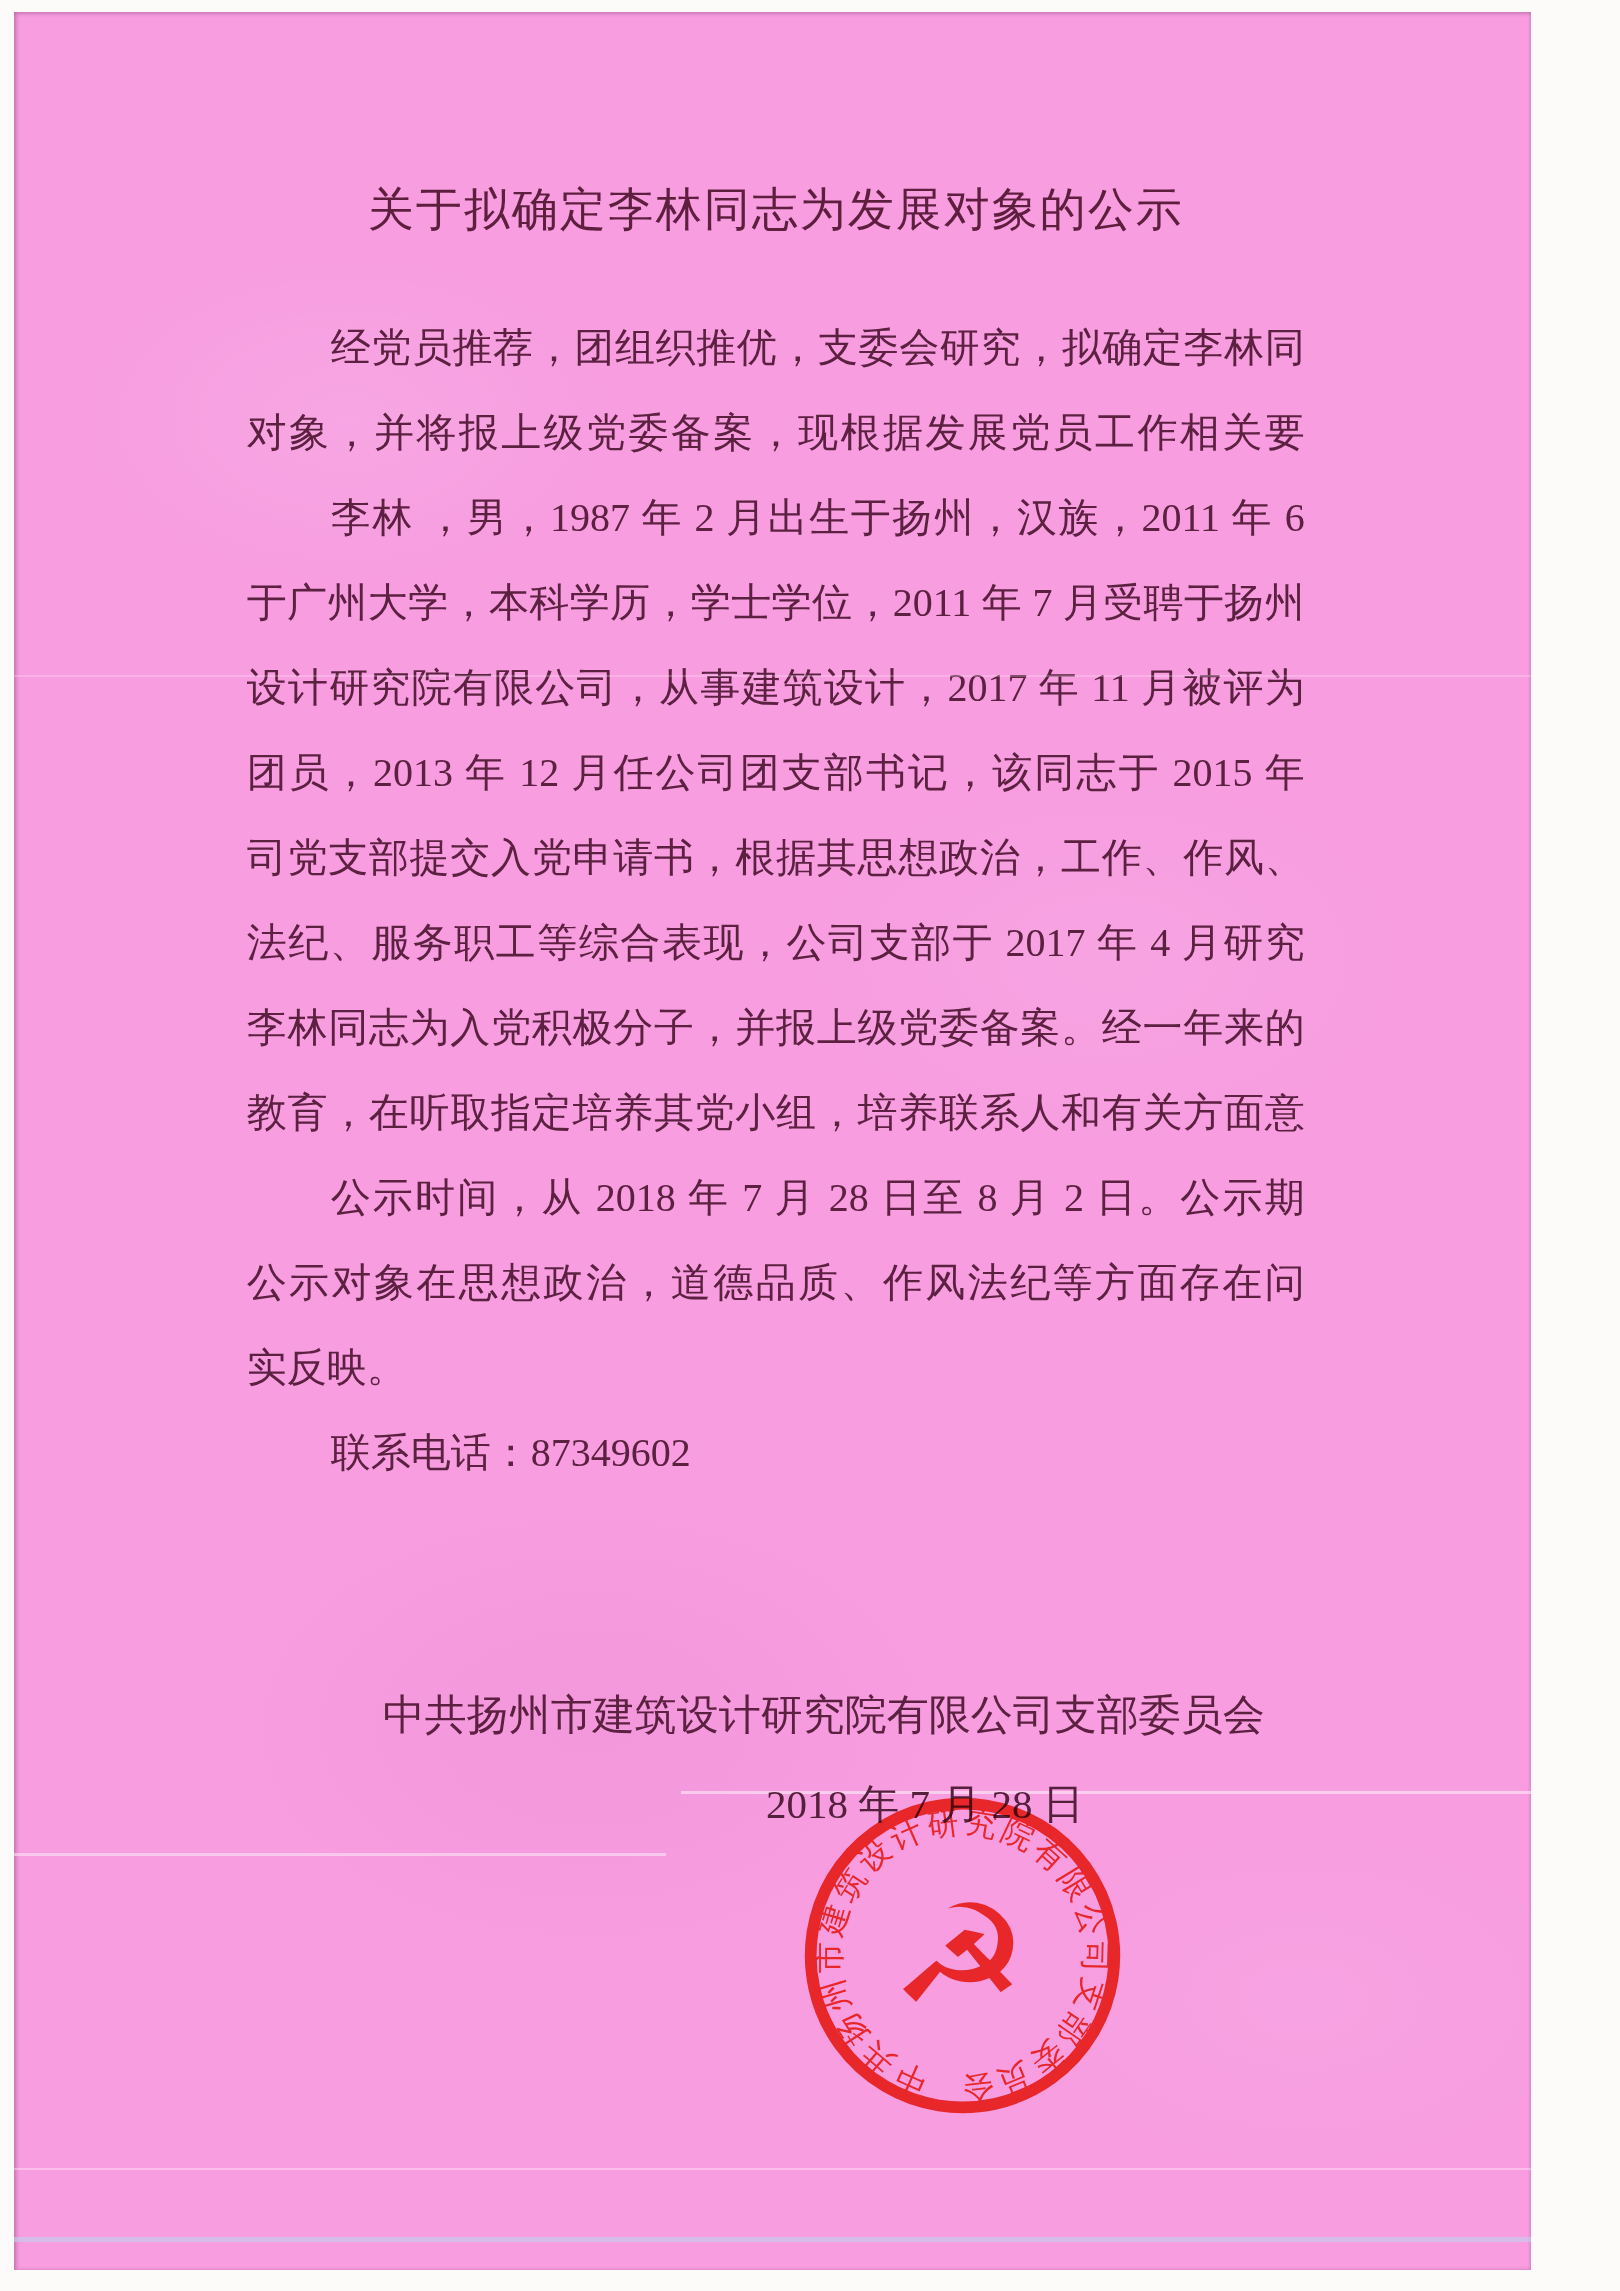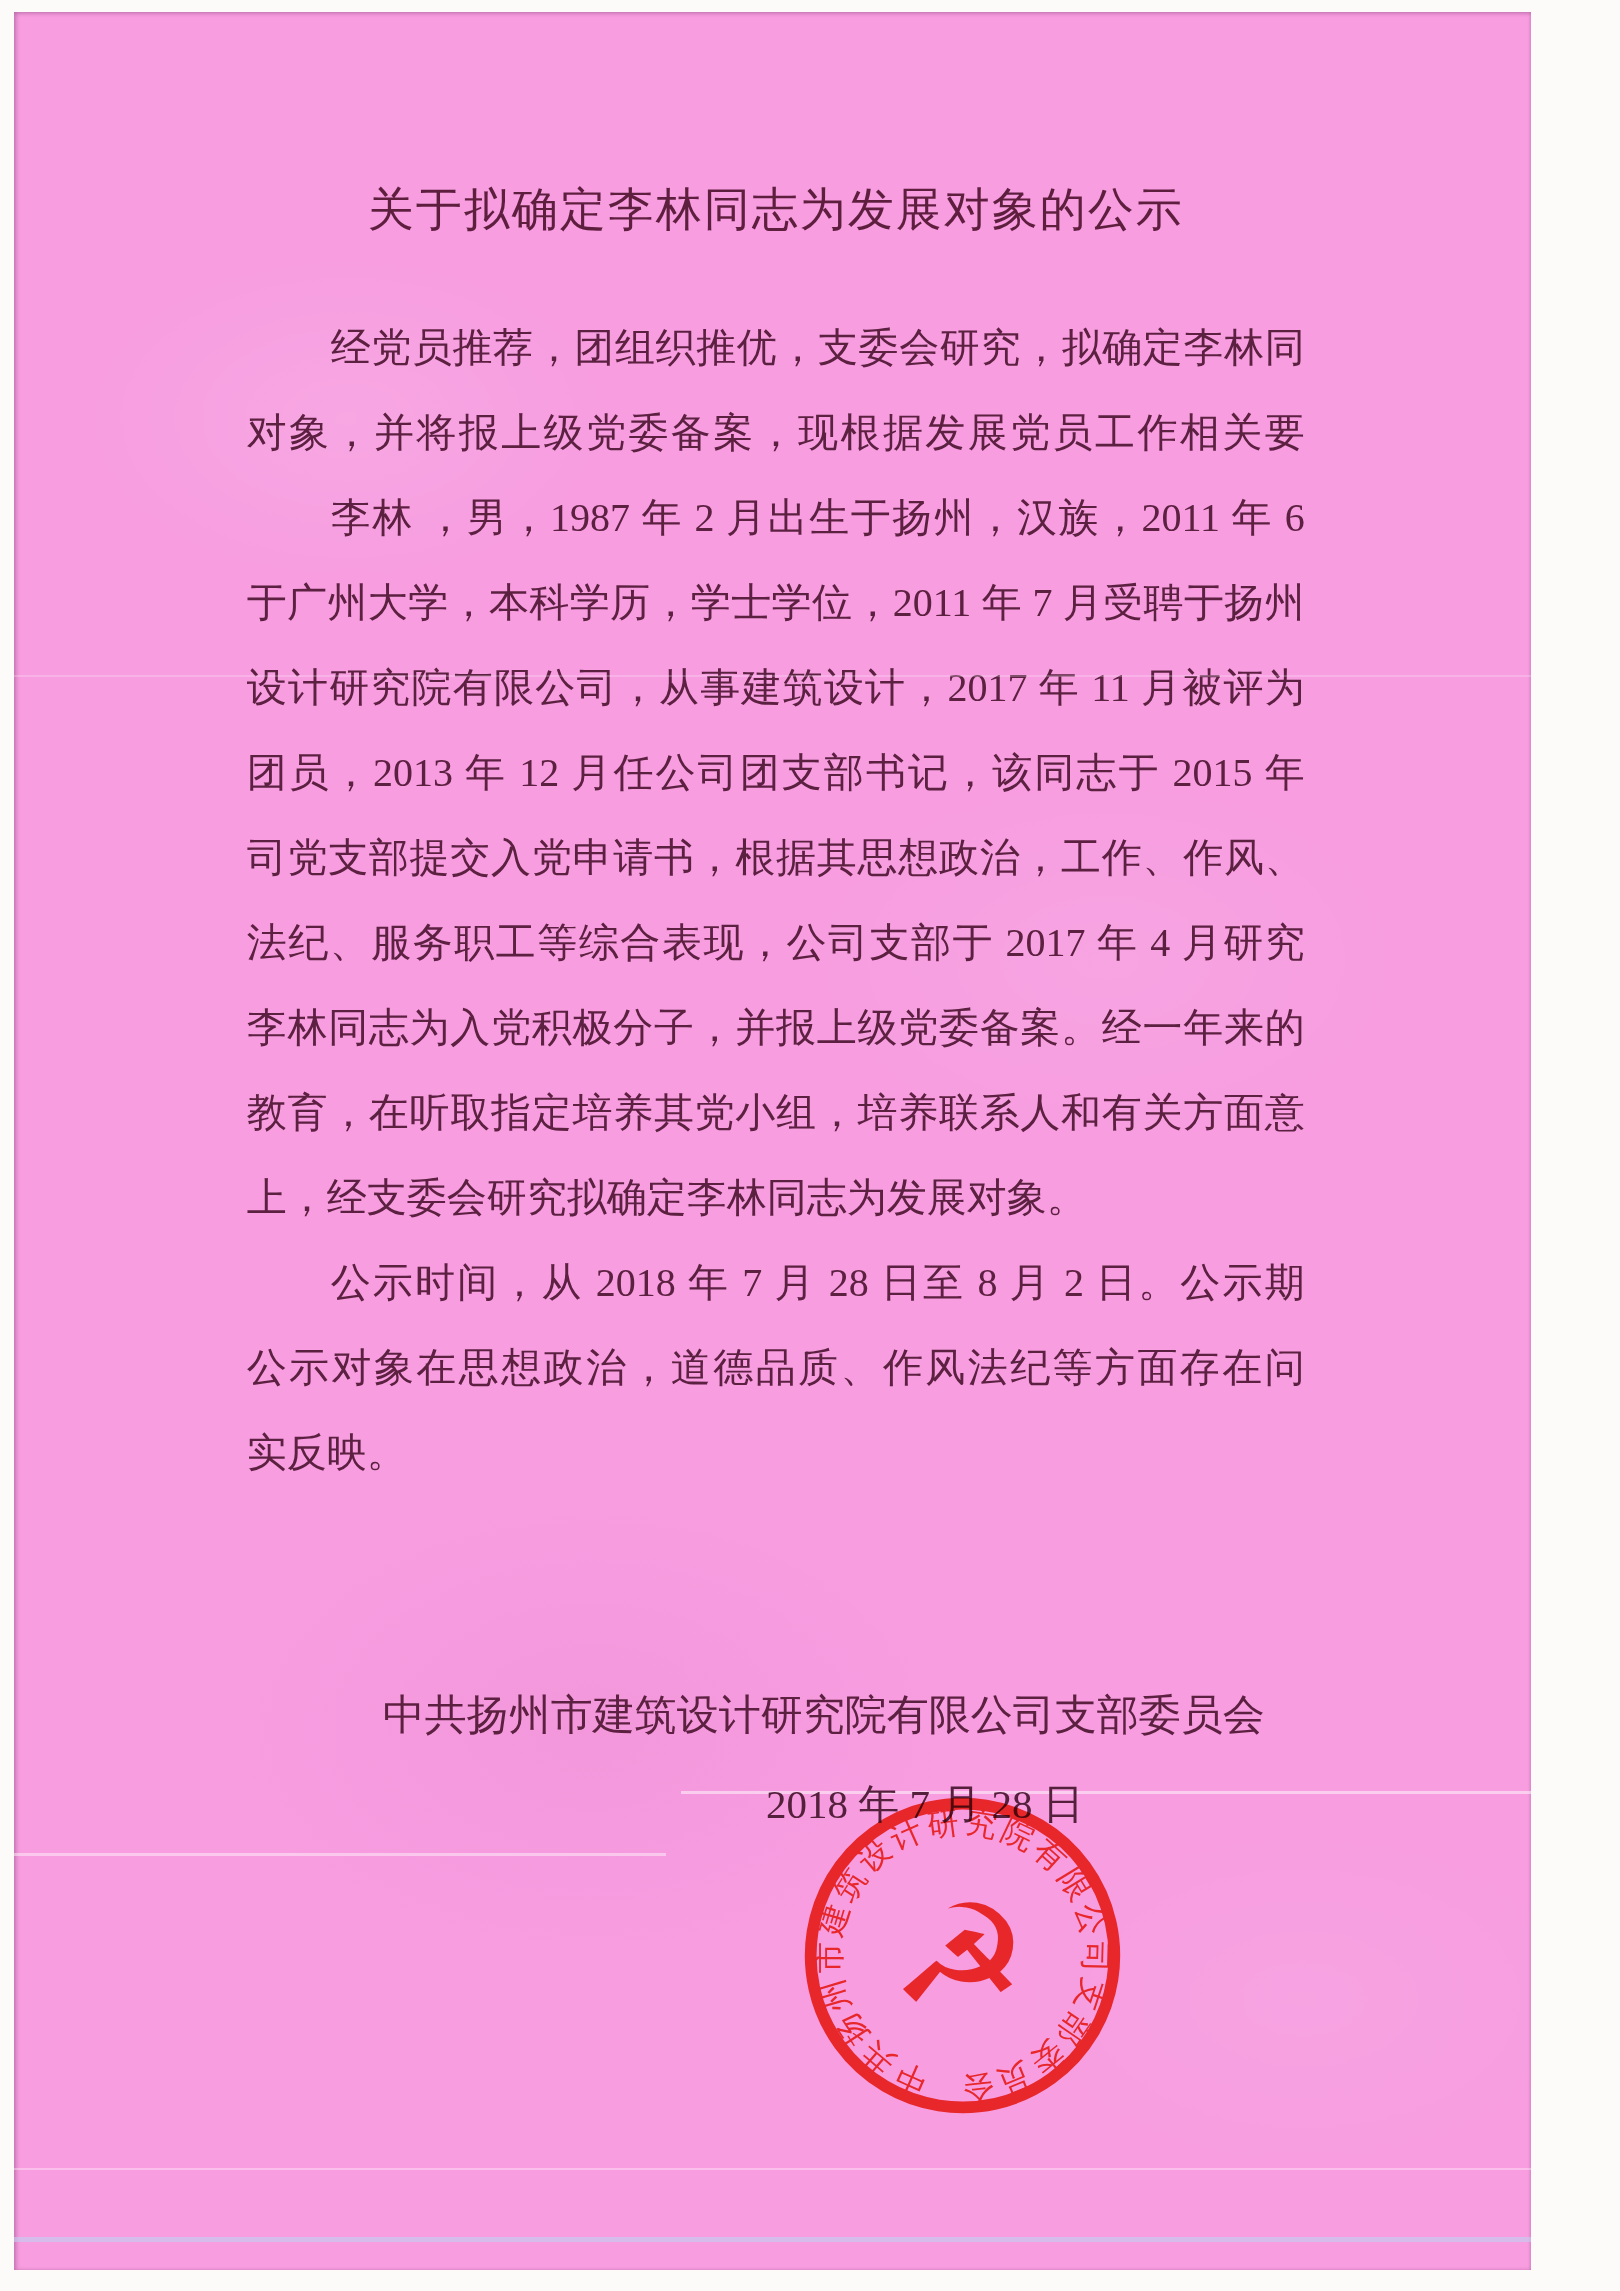--- a/index.html
+++ b/index.html
@@ -105,24 +105,24 @@
     <div class="line l-indent l-just">经党员推荐，团组织推优，支委会研究，拟确定李林同志为发展</div>
     <div class="line l-just">对象，并将报上级党委备案，现根据发展党员工作相关要求，将其有</div>
     <div class="line l-indent l-just">李林 ，男，1987 年 2 月出生于扬州，汉族，2011 年 6 月毕业</div>
     <div class="line l-just">于广州大学，本科学历，学士学位，2011 年 7 月受聘于扬州市建筑</div>
     <div class="line l-just">设计研究院有限公司，从事建筑设计，2017 年 11 月被评为建筑师。</div>
     <div class="line l-just">团员，2013 年 12 月任公司团支部书记，该同志于 2015 年 12 月向公</div>
     <div class="line l-just">司党支部提交入党申请书，根据其思想政治，工作、作风、道德品质、</div>
     <div class="line l-just">法纪、服务职工等综合表现，公司支部于 2017 年 4 月研究确定同意</div>
     <div class="line l-just">李林同志为入党积极分子，并报上级党委备案。经一年来的组织培养</div>
     <div class="line l-just">教育，在听取指定培养其党小组，培养联系人和有关方面意见的基础</div>
-    <div class="line">上，经支委会研究拟确定李林同志为发展对象。</div>
     <div class="line l-indent l-just">公示时间，从 2018 年 7 月 28 日至 8 月 2 日。公示期间，如对</div>
     <div class="line l-just">公示对象在思想政治，道德品质、作风法纪等方面存在问题，请予如</div>
     <div class="line">实反映。</div>
+    <div class="line l-indent">联系电话：87349602</div>
   </div>
 
   <div class="sig">中共扬州市建筑设计研究院有限公司支部委员会</div>
   <div class="date">2018 年 7 月 28 日</div>
 
   <svg class="seal" viewBox="0 0 340 340" xmlns="http://www.w3.org/2000/svg" xmlns:xlink="http://www.w3.org/1999/xlink">
     <circle cx="170" cy="170" r="155" fill="none" stroke="#ee2f1f" stroke-width="12"></circle>
     <path id="sealArc" fill="none" d="M 170 295 A 125 125 0 1 1 170 45 A 125 125 0 1 1 170 295"></path>
     <text font-size="32" letter-spacing="4" fill="#ee2f1f" font-family="Liberation Serif, DejaVu Serif, serif">
       <textPath href="#sealArc" xlink:href="#sealArc" startOffset="50%" text-anchor="middle">中共扬州市建筑设计研究院有限公司支部委员会</textPath>

